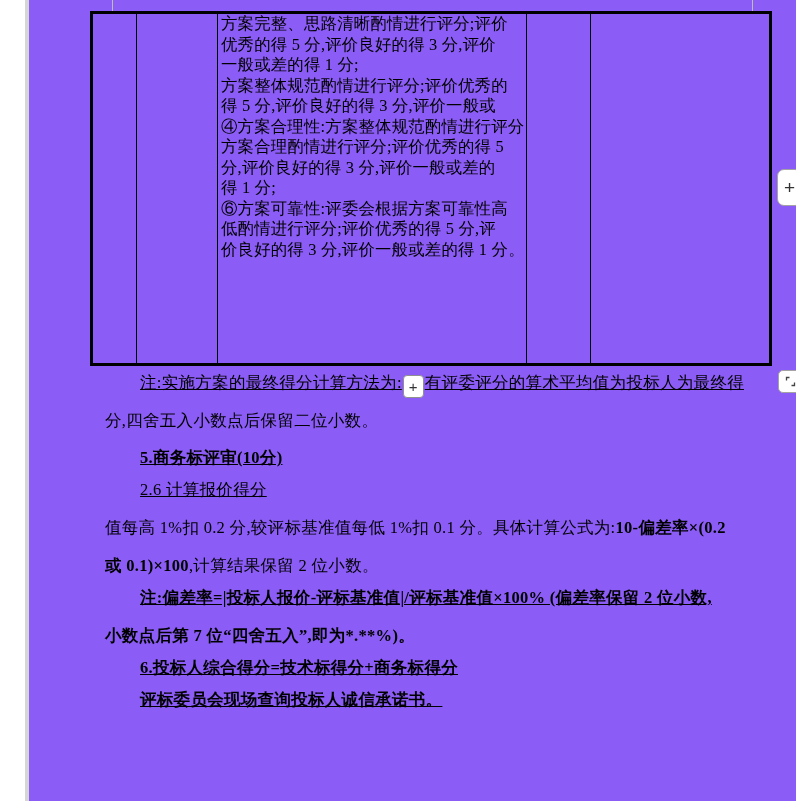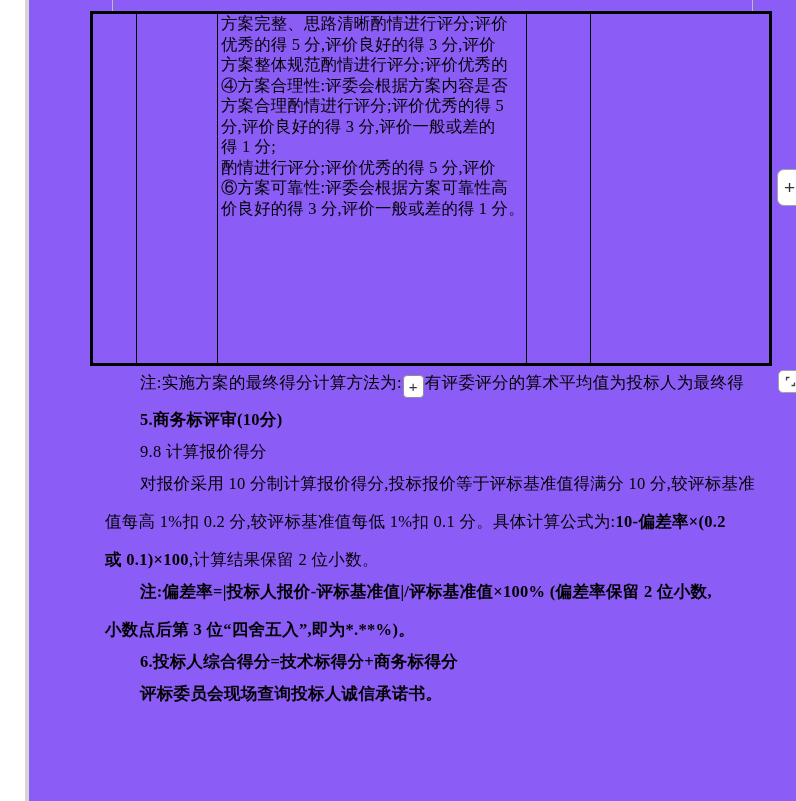--- a/index.html
+++ b/index.html
@@ -42,21 +42,21 @@
   }
 
   
   .body-lines{position:absolute;left:80px;top:366px;width:668px;}
   .body-line{
     height:32px;line-height:32px;
     white-space:nowrap;
     font-size:16.5px;
     letter-spacing:0.3px;
   }
-  .body-line.indent{padding-left:35px;}
+  .body-line.indent{padding-left:35px;text-decoration:underline;}
   .body-line .b{font-weight:bold;}
   .g1{margin-top:1px;} .g5{margin-top:5px;} .g6{margin-top:6px;}
 
   
   .inline-plus-btn{
     display:inline-flex;align-items:center;justify-content:center;
     width:19px;height:21px;
     margin:0 1px;
     border:1px solid #8f8f8f;border-radius:4px;
     background:#fff;color:#333;
@@ -95,42 +95,44 @@
   <div class="right-edge-line"></div>
   <div class="margin-tick tick-left"></div>
   <div class="margin-tick tick-right"></div>
 
   <div class="doc-table">
     <div class="cell c1"></div>
     <div class="cell c2"></div>
     <div class="cell c3" id="table-text">
         <div class="table-line">方案完整、思路清晰酌情进行评分;评价</div>
         <div class="table-line">优秀的得 5 分,评价良好的得 3 分,评价</div>
+        <div class="table-line">一般或差的得 1 分;</div>
         <div class="table-line">方案整体规范酌情进行评分;评价优秀的</div>
-        <div class="table-line">④方案合理性:评委会根据方案内容是否</div>
+        <div class="table-line">得 5 分,评价良好的得 3 分,评价一般或</div>
+        <div class="table-line">④方案合理性:方案整体规范酌情进行评分</div>
         <div class="table-line">方案合理酌情进行评分;评价优秀的得 5</div>
         <div class="table-line">分,评价良好的得 3 分,评价一般或差的</div>
         <div class="table-line">得 1 分;</div>
-        <div class="table-line">酌情进行评分;评价优秀的得 5 分,评价</div>
         <div class="table-line">⑥方案可靠性:评委会根据方案可靠性高</div>
+        <div class="table-line">低酌情进行评分;评价优秀的得 5 分,评</div>
         <div class="table-line">价良好的得 3 分,评价一般或差的得 1 分。</div>
       </div>
     <div class="cell c4"></div>
     <div class="cell c5"></div>
   </div>
 
   <div class="body-lines" id="body-lines">
       <div class="body-line indent g1"><span>注:实施方案的最终得分计算方法为:</span><span class="inline-plus-btn">+</span><span>有评委评分的算术平均值为投标人为最终得</span></div>
+      <div class="body-line g6"><span>分,四舍五入小数点后保留二位小数。</span></div>
       <div class="body-line indent g5"><span class="b">5.商务标评审(10分)</span></div>
-      <div class="body-line indent"><span>9.8 计算报价得分</span></div>
-      <div class="body-line indent"><span>对报价采用 10 分制计算报价得分,投标报价等于评标基准值得满分 10 分,较评标基准</span></div>
+      <div class="body-line indent"><span>2.6 计算报价得分</span></div>
       <div class="body-line g6"><span>值每高 1%扣 0.2 分,较评标基准值每低 1%扣 0.1 分。具体计算公式为:</span><span class="b">10-偏差率×(0.2</span></div>
       <div class="body-line g6"><span class="b">或 0.1)×100</span><span>,计算结果保留 2 位小数。</span></div>
       <div class="body-line indent"><span class="b">注:偏差率=|投标人报价-评标基准值|/评标基准值×100% (偏差率保留 2 位小数,</span></div>
-      <div class="body-line g6"><span class="b">小数点后第 3 位“四舍五入”,即为*.**%)。</span></div>
+      <div class="body-line g6"><span class="b">小数点后第 7 位“四舍五入”,即为*.**%)。</span></div>
       <div class="body-line indent"><span class="b">6.投标人综合得分=技术标得分+商务标得分</span></div>
       <div class="body-line indent"><span class="b">评标委员会现场查询投标人诚信承诺书。</span></div>
     </div>
 
   <div class="side-plus-btn">
     <span>+</span>
   </div>
 
   <div class="expand-btn">
     <svg width="13" height="13" viewBox="0 0 13 13">

